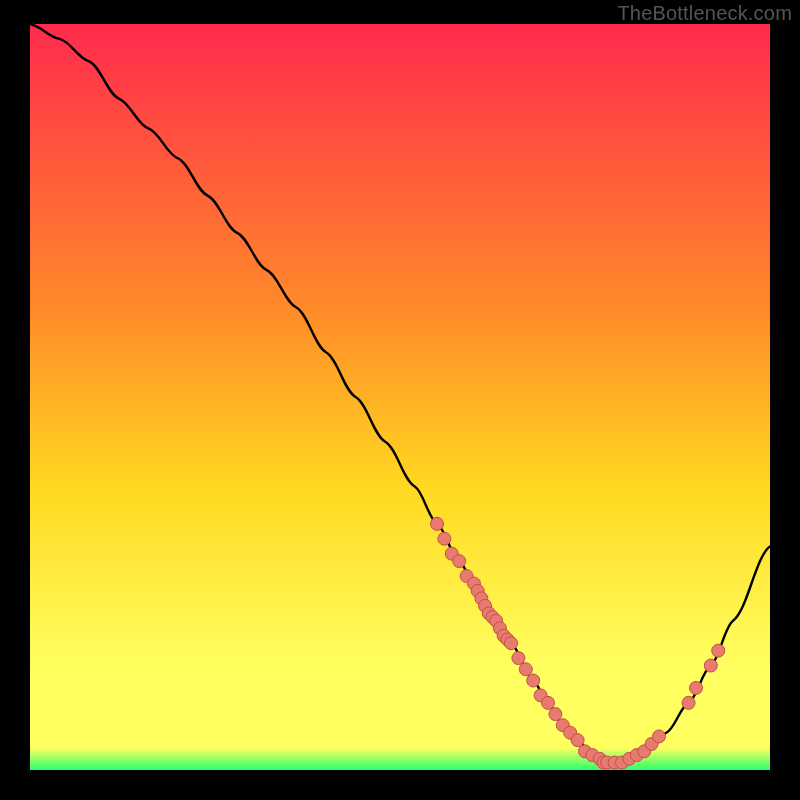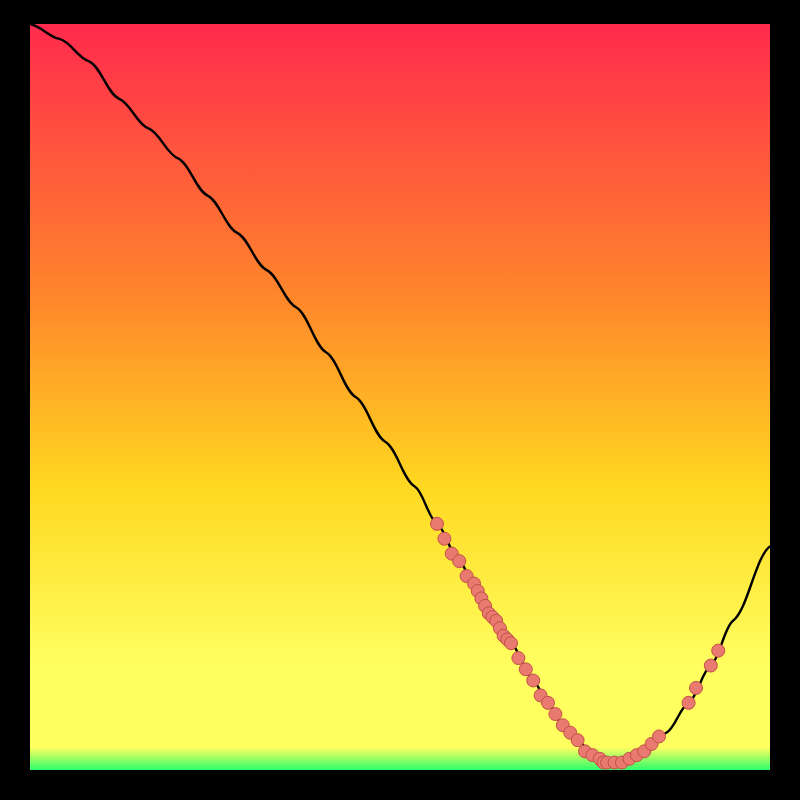--- a/index.html
+++ b/index.html
@@ -35,20 +35,21 @@
     height: 746px;
   }
   svg {
     display: block;
   }
 </style>
 </head>
 <body>
 
 <div class="outer">
+  <div class="watermark">TheBottleneck.com</div>
 
   <div class="chart-frame">
     <svg id="chart-svg" width="740" height="746" viewBox="0 0 740 746">
       <defs>
         <linearGradient id="bg-grad" x1="0" y1="0" x2="0" y2="1">
           <stop id="g0" offset="0%" stop-color="#ff2a4d"></stop>
           <stop id="g1" offset="38%" stop-color="#ff8a2a"></stop>
           <stop id="g2" offset="62%" stop-color="#ffd820"></stop>
           <stop id="g3" offset="86%" stop-color="#ffff60"></stop>
           <stop id="g4" offset="97%" stop-color="#ffff60"></stop>

